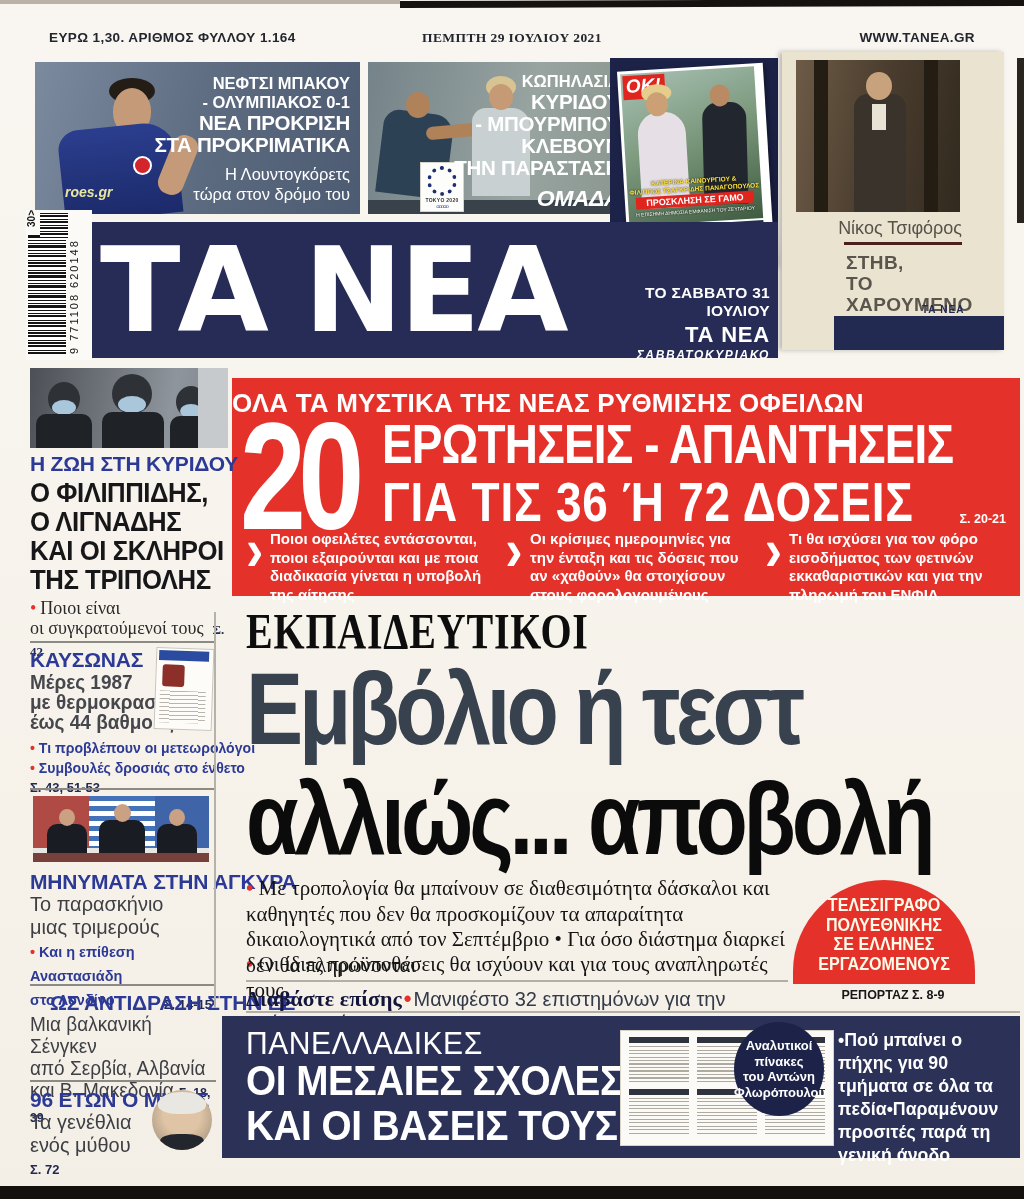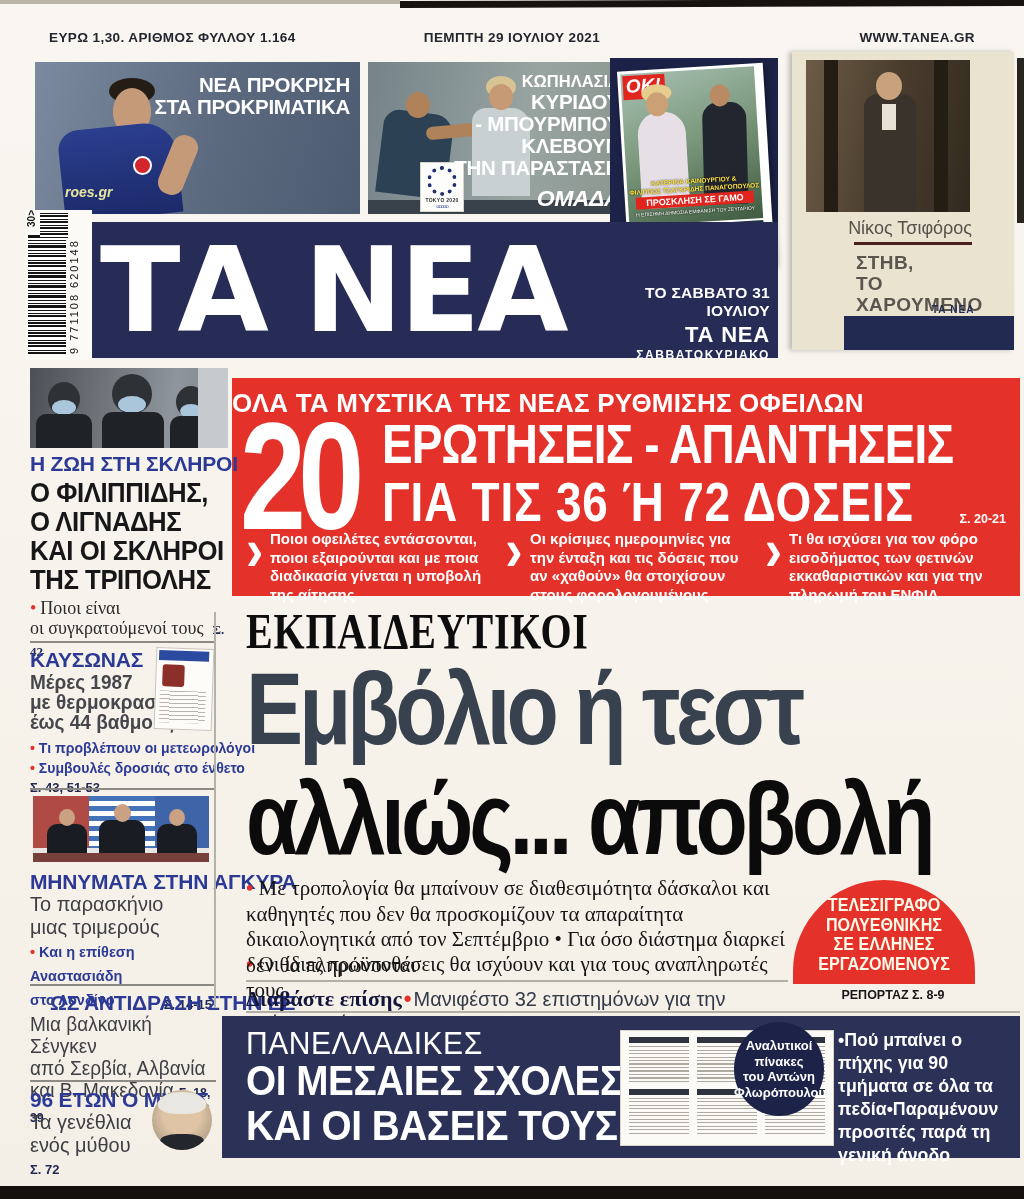--- a/index.html
+++ b/index.html
@@ -55,39 +55,39 @@
   .ok-whair{position:absolute;left:20px;top:12px;width:30px;height:18px;border-radius:50%;background:#e6cd8d;}
   .ok-man{position:absolute;left:78px;top:34px;width:44px;height:102px;background:#22262e;border-radius:16px 16px 0 0;transform:rotate(2deg);}
   .ok-mhead{position:absolute;left:88px;top:16px;width:20px;height:22px;border-radius:50%;background:#b98a63;}
   .ok-cap{position:absolute;left:0;right:0;bottom:30px;text-align:center;color:#ffe23c;font-weight:900;font-size:6.5px;line-height:7.5px;text-shadow:0 0 2px #000;}
   .ok-banner{position:absolute;left:8px;right:8px;bottom:16px;background:#e0251f;color:#fff;font-weight:900;font-size:9px;text-align:center;padding:1px 0;}
   .ok-sub{position:absolute;left:0;right:0;bottom:8px;color:#fff;font-size:5px;text-align:center;text-shadow:0 0 2px #000;}
   .ok-strip{display:flex;gap:2px;margin-top:2px;}
   .ok-strip div{width:32px;height:38px;}
 
   
-  #book{left:782px;top:52px;width:222px;height:298px;background:#eae3d0;box-shadow:-3px 0 5px rgba(0,0,0,.25);margin-left:10px;}
+  #book{left:782px;top:52px;width:222px;height:298px;background:#eae3d0;box-shadow:-3px 0 5px rgba(0,0,0,.25);}
   .bk-photo{left:14px;top:8px;width:164px;height:152px;background:linear-gradient(100deg,#6d5b46 0%,#4a3d2e 50%,#322a1f 100%);overflow:hidden;}
   .bk-post{position:absolute;top:0;width:14px;height:152px;background:#241d14;}
   .bk-man{position:absolute;left:58px;top:34px;width:52px;height:118px;background:#3a332b;border-radius:14px 14px 0 0;}
   .bk-shirt{position:absolute;left:76px;top:44px;width:14px;height:26px;background:#e7e2d4;}
   .bk-head{position:absolute;left:70px;top:12px;width:26px;height:28px;border-radius:50%;background:#c7a27c;}
   .bk-author{left:20px;top:166px;width:160px;text-align:right;font-size:18px;color:#56524a;}
   .bk-rule{left:62px;top:190px;width:118px;height:3px;background:#4a1f1d;}
   .bk-title{left:64px;top:200px;font-size:19px;line-height:21px;font-weight:bold;color:#5a564e;letter-spacing:.4px;}
   .bk-pub{left:140px;top:252px;font-size:10px;font-weight:900;color:#232a52;letter-spacing:1px;}
   .bk-band{left:52px;top:264px;width:170px;height:34px;background:#232a52;}
 
   
   #masthead{left:88px;top:222px;width:690px;height:136px;background:#262c55;display:flex;align-items:center;}
   #logo{font-family:"DejaVu Sans",sans-serif;font-weight:bold;font-size:118px;color:#fff;letter-spacing:-3px;padding-left:12px;line-height:1;}
   #mh-promo{left:596px;top:284px;width:174px;text-align:right;color:#fff;}
   .mhp1{font-size:15.5px;font-weight:bold;letter-spacing:.3px;}
   .mhp2{font-size:22px;font-weight:900;letter-spacing:.8px;margin-top:2px;}
-  .mhp3{font-size:12px;font-weight:bold;letter-spacing:1.6px;}
+  .mhp3{font-size:12px;font-weight:bold;letter-spacing:1.6px;font-style:italic;}
 
   
   #barcode{left:26px;top:210px;width:66px;height:150px;background:#fbfaf7;}
   .bc-inner{position:absolute;left:0;top:0;width:148px;height:66px;transform:rotate(-90deg) translateX(-148px);transform-origin:0 0;}
   .bc-stripes{position:absolute;left:4px;top:2px;width:120px;height:38px;
     background:repeating-linear-gradient(90deg,#141414 0 1.5px,#fff 1.5px 3px,#141414 3px 4px,#fff 4px 6.5px,#141414 6.5px 9px,#fff 9px 10px);}
   .bc-num{position:absolute;left:4px;top:42px;font-size:11px;letter-spacing:2px;color:#141414;}
   .bc-flag{position:absolute;right:0px;top:0px;font-size:10px;font-weight:bold;color:#141414;}
   .bc-mini{position:absolute;right:2px;top:14px;width:26px;height:28px;
     background:repeating-linear-gradient(90deg,#141414 0 1.5px,#fff 1.5px 3.5px,#141414 3.5px 5px,#fff 5px 6px);}
@@ -171,33 +171,37 @@
 <body>
 
 <div id="page">
 
   <div class="abs" id="scan-top2"></div>
   <div class="abs" id="scan-top"></div>
   <div class="abs" id="scan-bottom"></div>
   <div class="abs" id="scan-right"></div>
 
   <div class="abs topbar" style="left:49px;">ΕΥΡΩ 1,30. ΑΡΙΘΜΟΣ ΦΥΛΛΟΥ 1.164</div>
-  <div class="abs topbar" style="left:0;right:0;text-align:center;">ΠΕΜΠΤΗ 29 ΙΟΥΛΙΟΥ 2021</div>
+  <div class="abs topbar" style="left:0;right:0;text-align:center;font-family:Liberation Serif, serif;">ΠΕΜΠΤΗ 29 ΙΟΥΛΙΟΥ 2021</div>
   <div class="abs topbar" style="right:49px;">WWW.TANEA.GR</div>
 
   <div class="abs pcard" id="card-football">
     <div class="abs fb-hair"></div>
     <div class="abs fb-head"></div>
     <div class="abs fb-body"></div>
     <div class="abs fb-arm"></div>
     <div class="abs fb-crest"></div>
     <div class="abs jersey">roes.gr</div>
     <div class="abs txt" style="top:12px;">
+      <div class="pk pre">ΝΕΦΤΣΙ ΜΠΑΚΟΥ
+- ΟΛΥΜΠΙΑΚΟΣ 0-1</div>
       <div class="ph pre">ΝΕΑ ΠΡΟΚΡΙΣΗ
 ΣΤΑ ΠΡΟΚΡΙΜΑΤΙΚΑ</div>
+      <div class="ps pre" style="margin-top:8px;">Η Λουντογκόρετς
+τώρα στον δρόμο του</div>
     </div>
   </div>
 
   <div class="abs pcard" id="card-rowing">
     <div class="abs rw-boat"></div>
     <div class="abs rw-body1"></div>
     <div class="abs rw-head1"></div>
     <div class="abs rw-arm1"></div>
     <div class="abs rw-hair2"></div>
     <div class="abs rw-body2"></div>
@@ -302,21 +306,21 @@
     <div class="pr-head" style="left:82px;top:6px;width:40px;height:40px;"></div>
     <div class="pr-head" style="left:146px;top:18px;width:30px;height:32px;"></div>
     <div class="pr-mask" style="left:22px;top:32px;width:24px;height:15px;"></div>
     <div class="pr-mask" style="left:88px;top:28px;width:28px;height:17px;"></div>
     <div class="pr-mask" style="left:150px;top:36px;width:22px;height:14px;"></div>
     <div class="pr-body" style="left:6px;top:46px;width:56px;height:34px;"></div>
     <div class="pr-body" style="left:72px;top:44px;width:62px;height:36px;"></div>
     <div class="pr-body" style="left:140px;top:48px;width:46px;height:32px;"></div>
     <div class="pr-door"></div>
   </div>
-  <div class="abs kicker" style="left:30px;top:452px;">Η ΖΩΗ ΣΤΗ ΣΚΛΗΡΟΙ</div>
+  <div class="abs kicker" style="left:30px;top:452px;">Η ΖΩΗ ΣΤΗ ΚΥΡΙΔΟΥ</div>
   <div class="abs sb-h pre" style="left:30px;top:478px;">Ο ΦΙΛΙΠΠΙΔΗΣ,
 Ο ΛΙΓΝΑΔΗΣ
 ΚΑΙ ΟΙ ΣΚΛΗΡΟΙ
 ΤΗΣ ΤΡΙΠΟΛΗΣ</div>
   <div class="abs sb-bullet-serif pre rdot" style="left:30px;top:598px;width:196px;"><span>Ποιοι είναι
 οι συγκρατούμενοί τους</span>&nbsp;&nbsp;<span class="sb-page">Σ. 42</span></div>
   <div class="abs sb-hr" style="left:30px;top:641px;"></div>
 
   <div class="abs kicker" style="left:30px;top:648px;">ΚΑΥΣΩΝΑΣ</div>
   <div class="abs sb-h2 pre" style="left:30px;top:672px;">Μέρες 1987

